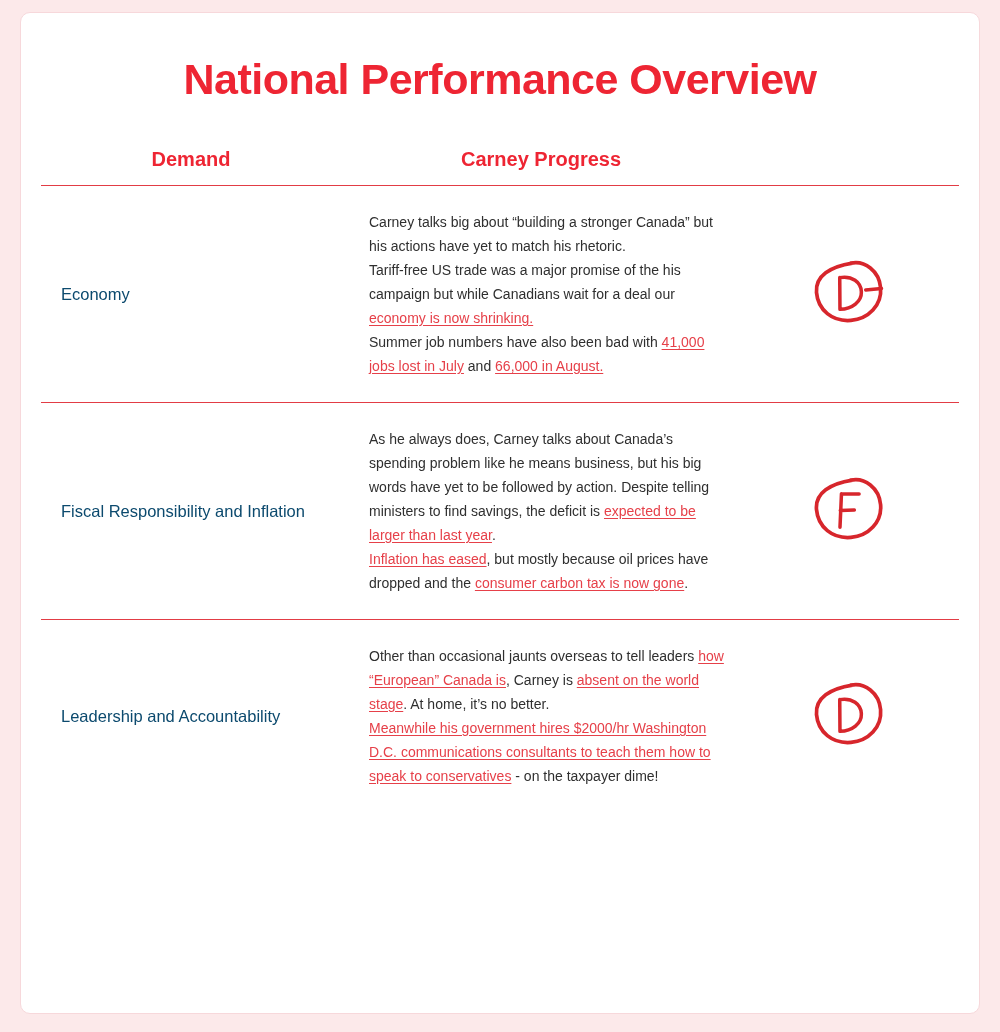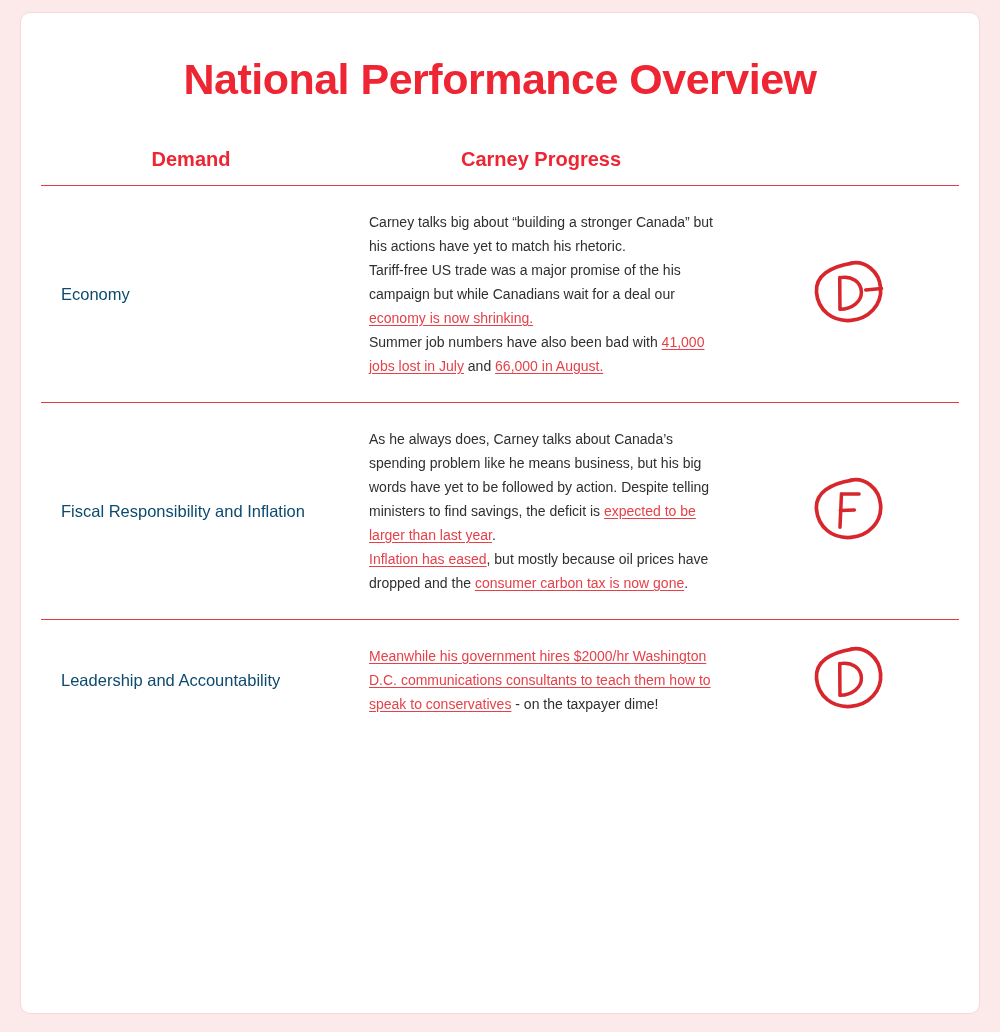--- a/index.html
+++ b/index.html
@@ -162,20 +162,21 @@
             <svg viewBox="0 0 100 88" class="grade-svg" aria-label="F">
               <path class="stroke" d="M52 9 C68 6 84 19 85 38 C86 58 70 73 50 74 C29 75 13 61 12 41 C11 22 29 12 54 9"></path>
               <path class="stroke letter" d="M41 24 L38 62 M41 24 L61 25 M39 43 L55 43"></path>
             </svg>
             <span class="sr">F</span>
           </div>
         </div>
         <div class="trow">
           <div class="td demand">Leadership and Accountability</div>
           <div class="td progress">
+            <p><span>Other than occasional jaunts overseas to tell leaders </span><a class="link" href="#">how “European” Canada is</a><span>, Carney is </span><a class="link" href="#">absent on the world stage</a><span>. At home, it’s no better.</span></p>
             <p><a class="link" href="#">Meanwhile his government hires $2000/hr Washington D.C. communications consultants to teach them how to speak to conservatives</a><span> - on the taxpayer dime!</span></p>
           </div>
           <div class="td grade">
             <svg viewBox="0 0 100 88" class="grade-svg" aria-label="D">
               <path class="stroke" d="M52 9 C68 6 84 19 85 38 C86 58 70 73 50 74 C29 75 13 61 12 41 C11 22 29 12 54 9"></path>
               <path class="stroke letter" d="M39 25 L38 61 M39 25 C53 23 63 31 63 42 C63 53 52 61 38 61"></path>
             </svg>
             <span class="sr">D</span>
           </div>
         </div>

